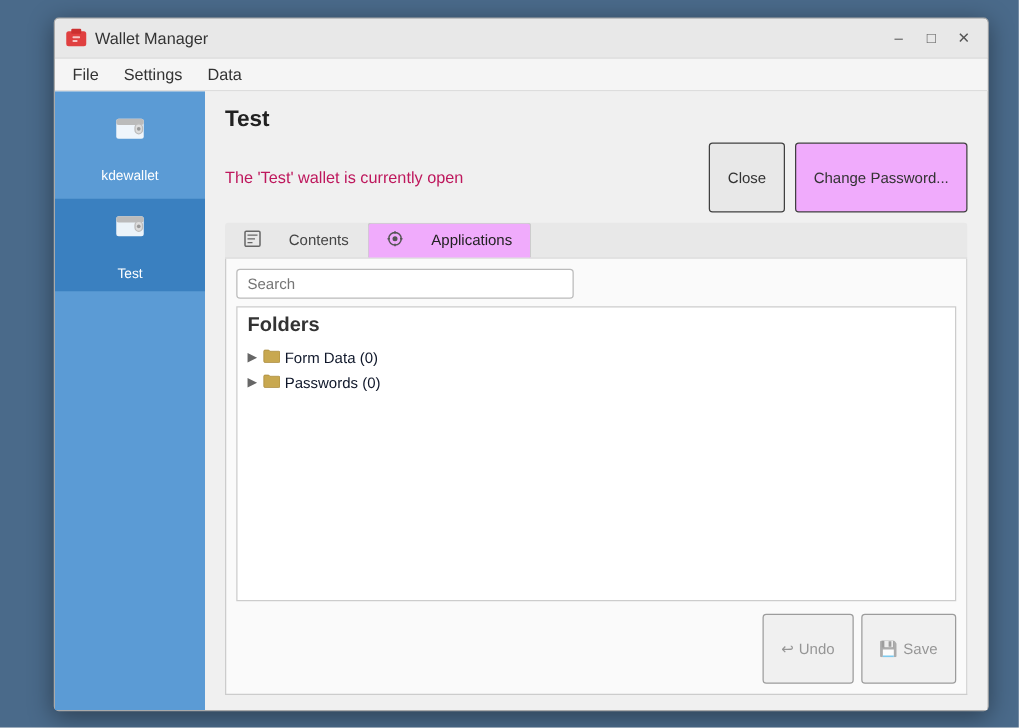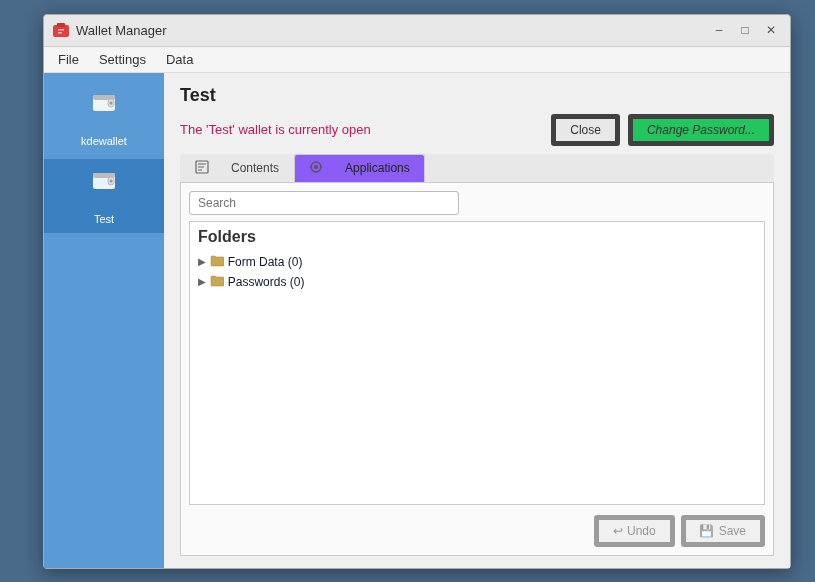--- a/index.html
+++ b/index.html
@@ -127,52 +127,51 @@
     .info-bar {
       display: flex;
       align-items: center;
       justify-content: space-between;
     }
     .info-text {
       color: #be185d;
       font-size: 13px;
     }
     .btn {
-      padding: 4px 14px;
-      border: 5px solid #404040;
+      padding: 20px 14px;
+      border: 1px solid #404040;
       background: #e8e8e8;
       border-radius: 3px;
       cursor: pointer;
       font-size: 12px;
       color: #333;
     }
     .btn.primary {
-      background: #22c55e;
-      font-style: italic;
+      background: #f0abfc;
     }
     .tabs {
       display: flex;
       border-bottom: 1px solid #ccc;
       background: #e8e8e8;
       border-radius: 3px 3px 0 0;
     }
     .tab {
       padding: 5px 14px;
       cursor: pointer;
       border: 1px solid transparent;
       border-bottom: none;
       border-radius: 3px 3px 0 0;
       font-size: 12px;
       color: #444;
       display: flex;
       align-items: center;
       gap: 22px;
     }
     .tab.active {
-      background: #8b5cf6;
+      background: #f0abfc;
       border-color: #ccc;
       color: #222;
       align-items: center;
     }
     .tab-panel {
       border: 1px solid #ccc;
       border-top: none;
       background: #fafafa;
       flex: 1;
       display: flex;

